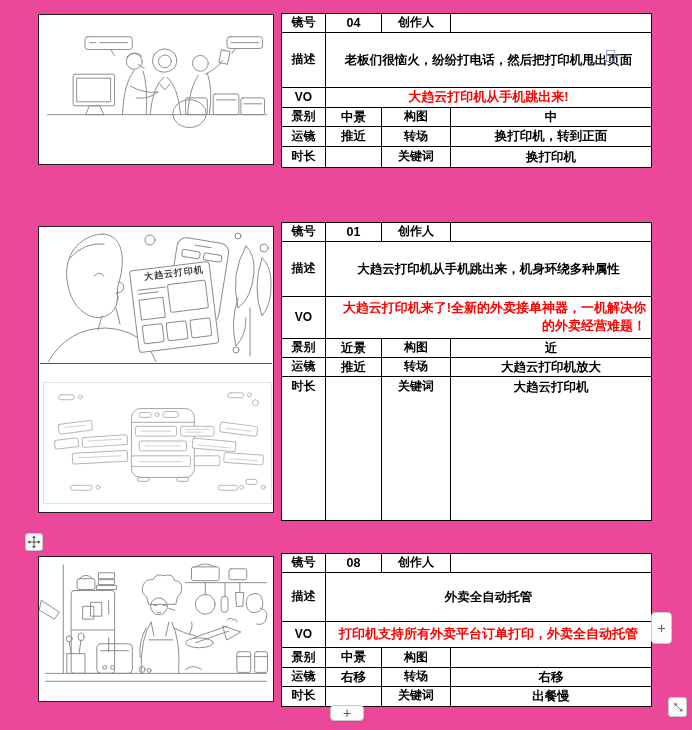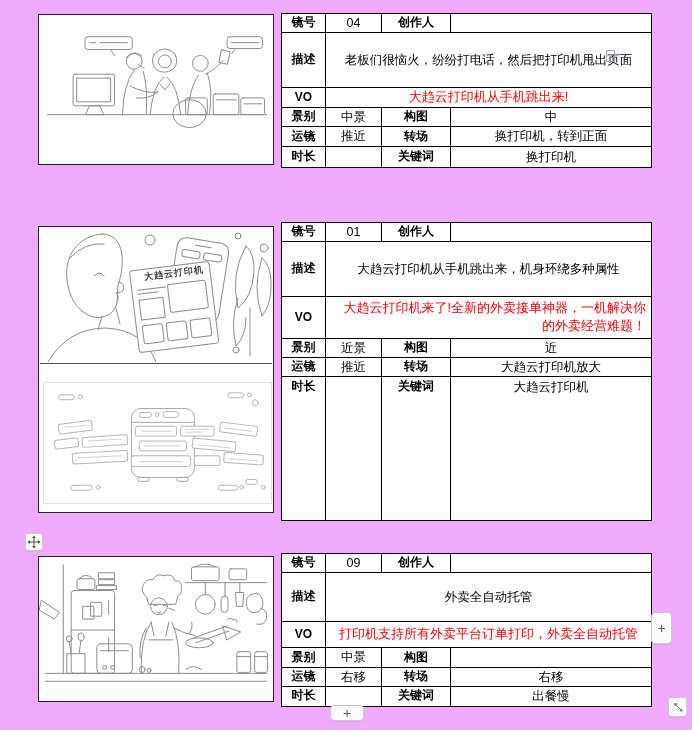--- a/index.html
+++ b/index.html
@@ -1,24 +1,24 @@
 <!DOCTYPE html>
 <html><head>
 <meta charset="utf-8">
 <style>
   html,body{margin:0;padding:0;background:#fff;}
   body{font-family:"Liberation Sans","DejaVu Sans",sans-serif;}
-  #canvas{position:relative;width:692px;height:730px;background:#f0abfc;overflow:hidden;}
+  #canvas{position:relative;width:692px;height:730px;background:#ec4899;overflow:hidden;}
 
   .illus{position:absolute;border:1px solid #222;background:#fff;box-sizing:border-box;overflow:hidden;}
   .illus svg{display:block;}
 
   table.stb{position:absolute;border-collapse:collapse;table-layout:fixed;background:#fff;}
   .stb td{border:1px solid #000;text-align:center;vertical-align:middle;
-          font-size:12.5px;color:#000;padding:1px 3px;box-sizing:border-box;overflow:hidden;line-height:1.3;}
+          font-size:12.5px;color:#000;padding:1px 3px;box-sizing:border-box;overflow:hidden;line-height:1.3;font-weight:bold;}
   .stb td.lbl{font-weight:bold;font-size:12px;}
   .stb td.vo{color:#ff0000;font-size:13px;}
   .stb td.left{text-align:right;padding:2px 5px;line-height:1.4;}
   .stb tr.vtop td{vertical-align:top;padding-top:2px;}
 
   .mini-btn{position:absolute;background:#fcfcfc;border:1px solid #c9c9c9;border-radius:3px;
             display:flex;align-items:center;justify-content:center;color:#5a5a5a;
             cursor:pointer;box-sizing:border-box;box-shadow:0 1px 1px rgba(0,0,0,.06);}
   .plus{font-size:14px;line-height:1;font-weight:400;}
 
@@ -327,21 +327,21 @@
   <table class="stb" style="left:281px;top:553px;width:371px;">
     <colgroup>
         <col style="width:44px">
         <col style="width:56px">
         <col style="width:69px">
         <col>
       </colgroup>
     <tbody>
         <tr style="height:17px">
       <td class="lbl">镜号</td>
-      <td>09</td>
+      <td>08</td>
       <td class="lbl">创作人</td>
       <td></td>
     </tr>
     <tr style="height:49px">
       <td class="lbl">描述</td>
       <td colspan="3">外卖全自动托管</td>
     </tr>
     <tr style="height:26px">
       <td class="lbl">VO</td>
       <td colspan="3" class="vo">打印机支持所有外卖平台订单打印，外卖全自动托管</td>

